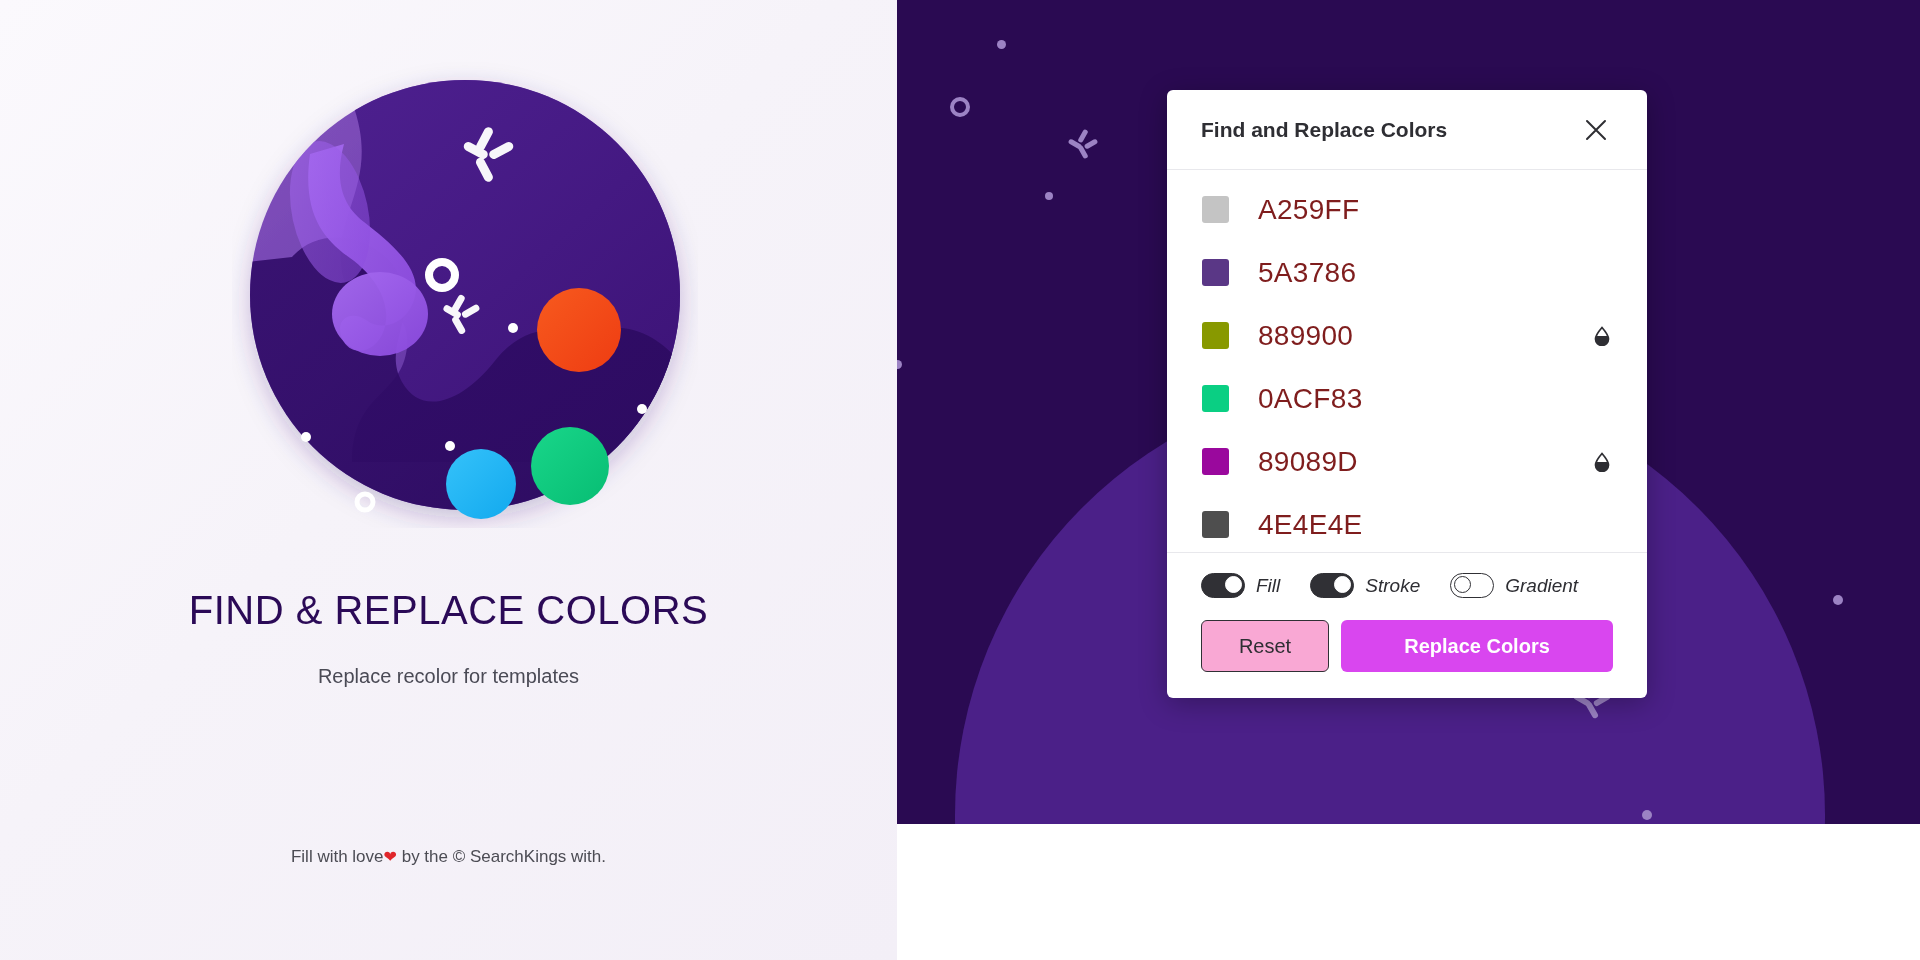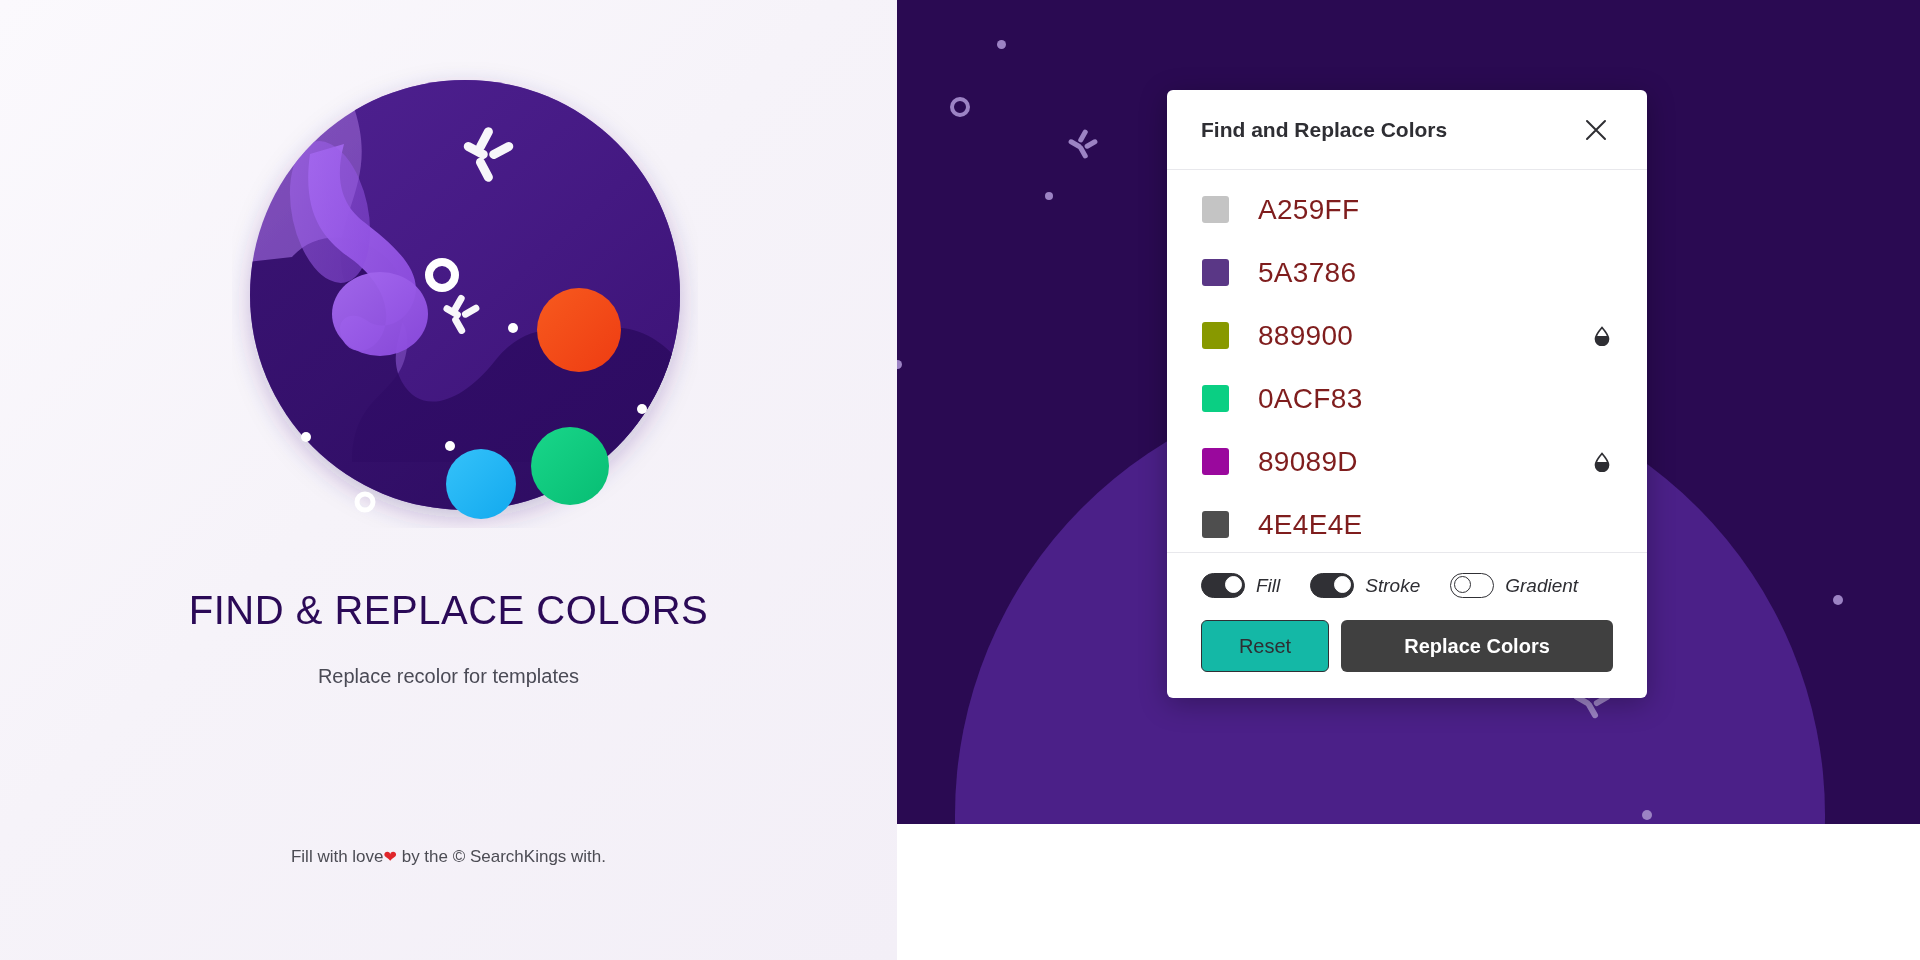--- a/index.html
+++ b/index.html
@@ -241,28 +241,28 @@
   .btn {
     height: 52px;
     border-radius: 6px;
     font-size: 20px;
     cursor: pointer;
     font-family: "Liberation Sans", sans-serif;
   }
 
   .btn-reset {
     width: 128px;
-    background: #14b8a6;
+    background: #f9a8d4;
     border: 1.6px solid #303035;
     color: #2E2E33;
   }
 
   .btn-primary {
     flex: 1 1 auto;
-    background: #404040;
+    background: #d946ef;
     border: none;
     color: #FFFFFF;
     font-weight: 700;
   }
 </style>
 </head>
 <body>
 
 <div class="screen">
 

